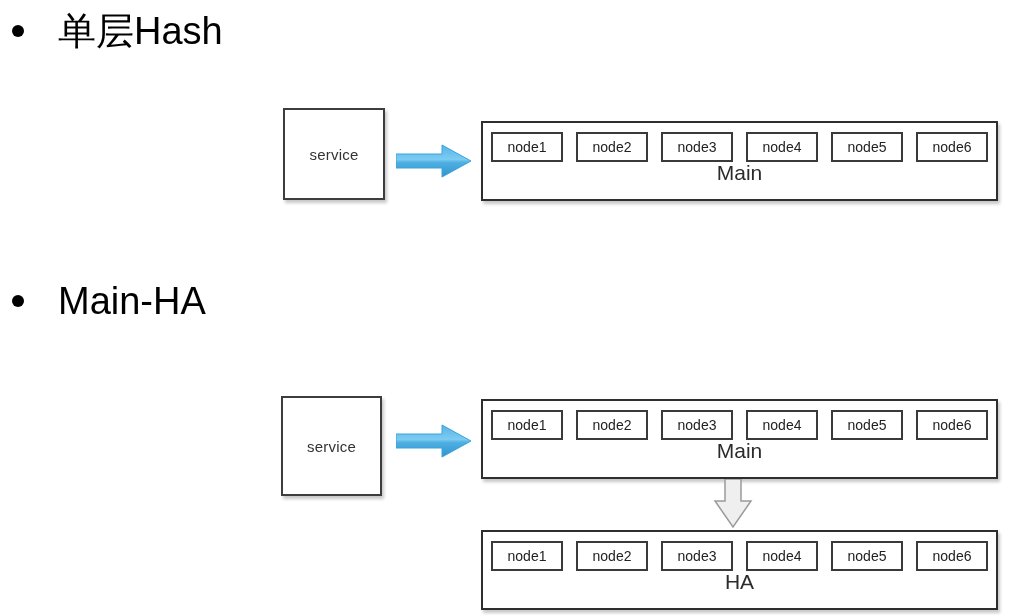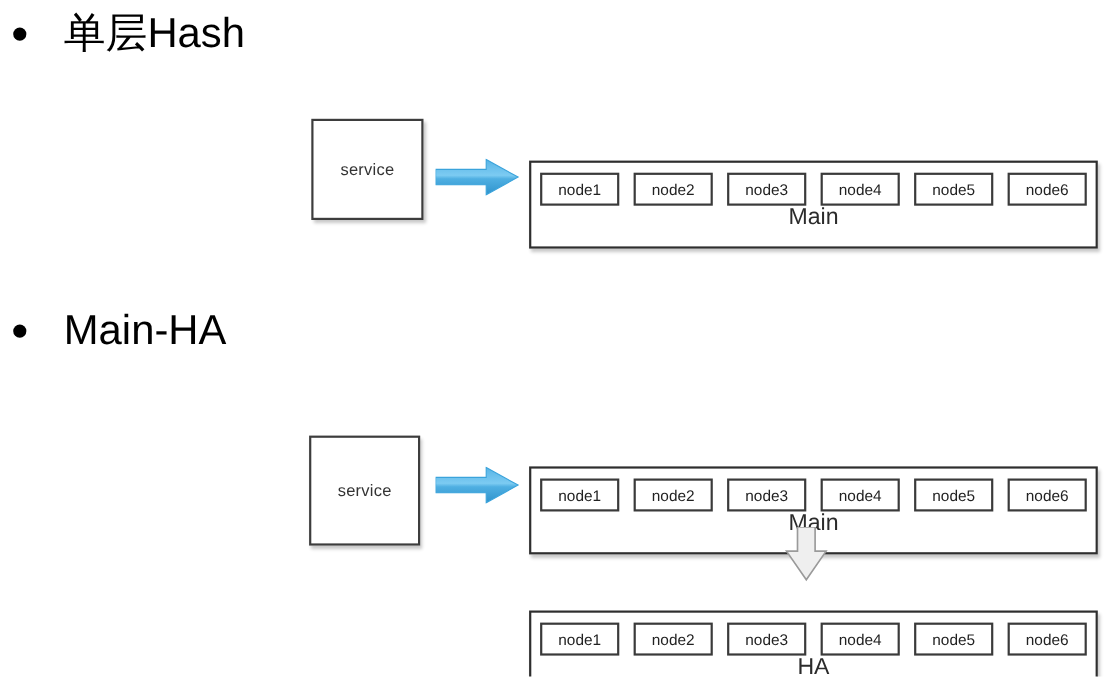--- a/index.html
+++ b/index.html
@@ -56,21 +56,20 @@
     color: #333333;
     letter-spacing: 0.2px;
   }
 
   .group-box {
     position: absolute;
     box-sizing: border-box;
     background: #ffffff;
     border: 2px solid #2e2e2e;
     box-shadow: 2px 3px 3px rgba(0,0,0,0.22);
-    margin-top: 25px;
   }
   .nodes-row {
     position: absolute;
     left: 8px;
     right: 8px;
     top: 9px;
     display: flex;
     justify-content: space-between;
   }
   .node-box {

